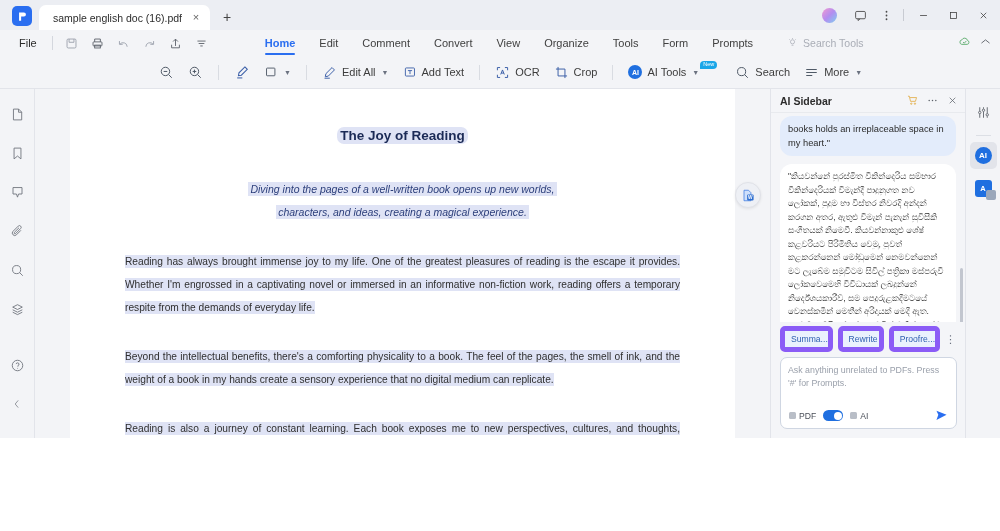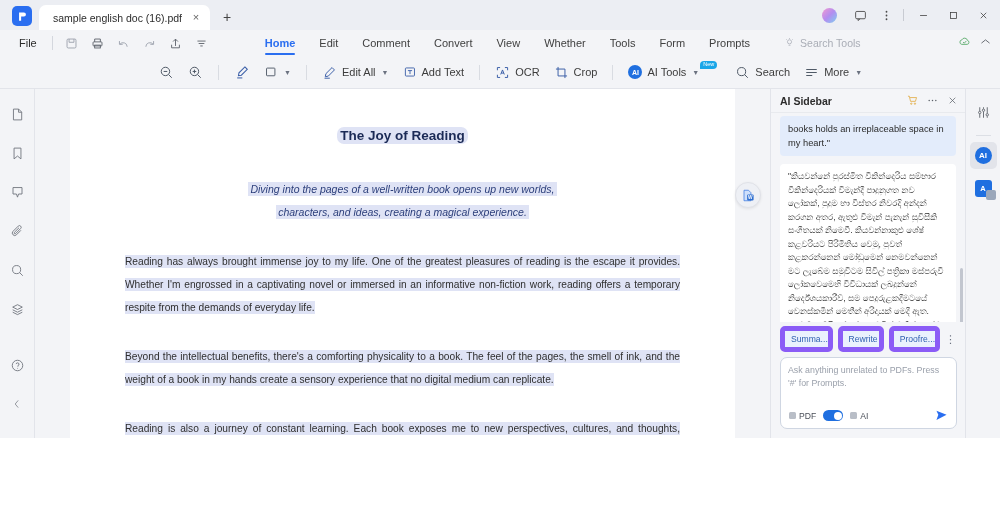--- a/index.html
+++ b/index.html
@@ -193,21 +193,21 @@
     padding:0 7px 0 9px;
     border-bottom:1px solid #e8eaee;
   }
   .ai-title{font-size:10.5px;font-weight:bold;color:#2c2c2c;}
   .ai-header-icons{margin-left:auto;display:flex;align-items:center;gap:9px;color:#5c6169;}
   .ai-scroll{
     flex:1; overflow:hidden; position:relative;
     padding: 3px 9px 0 9px;
   }
   .bubble{
-    background:#e3ecfb; border-radius:4px;
+    background:#e3ecfb; border-radius:12px;
     padding:6px 8px; font-size:9.3px; color:#2c2c2c; line-height:14px;
     margin-bottom:8px;
   }
   .bubble.white{background:#ffffff; line-height:13.5px;}
   .sin{font-size:8.6px;line-height:13.4px;color:#2f2f2f;word-break:break-word;}
   .ai-scrollbar{
     position:absolute; right:2px; top:155px;
     width:3px; height:115px; background:#c2c6cf; border-radius:2px;
   }
   .chips{
@@ -363,21 +363,21 @@
           <path d="M6.5 11h3"></path>
         </svg>
     </div>
 
     <div class="ribbon-tabs">
       <div class="rtab active">Home</div>
       <div class="rtab">Edit</div>
       <div class="rtab">Comment</div>
       <div class="rtab">Convert</div>
       <div class="rtab">View</div>
-      <div class="rtab">Whether</div>
+      <div class="rtab">Organize</div>
       <div class="rtab">Tools</div>
       <div class="rtab">Form</div>
       <div class="rtab">Prompts</div>
     </div>
 
     <div class="searchtools">
       <span>
         <svg width="11" height="11" viewBox="0 0 16 16" fill="none" stroke="currentColor" stroke-width="1.1">
             <circle cx="8" cy="7" r="3"></circle>
             <path d="M8 1.5v1.3M3.2 3.2l.9.9M12.8 3.2l-.9.9M6.6 12h2.8"></path>

